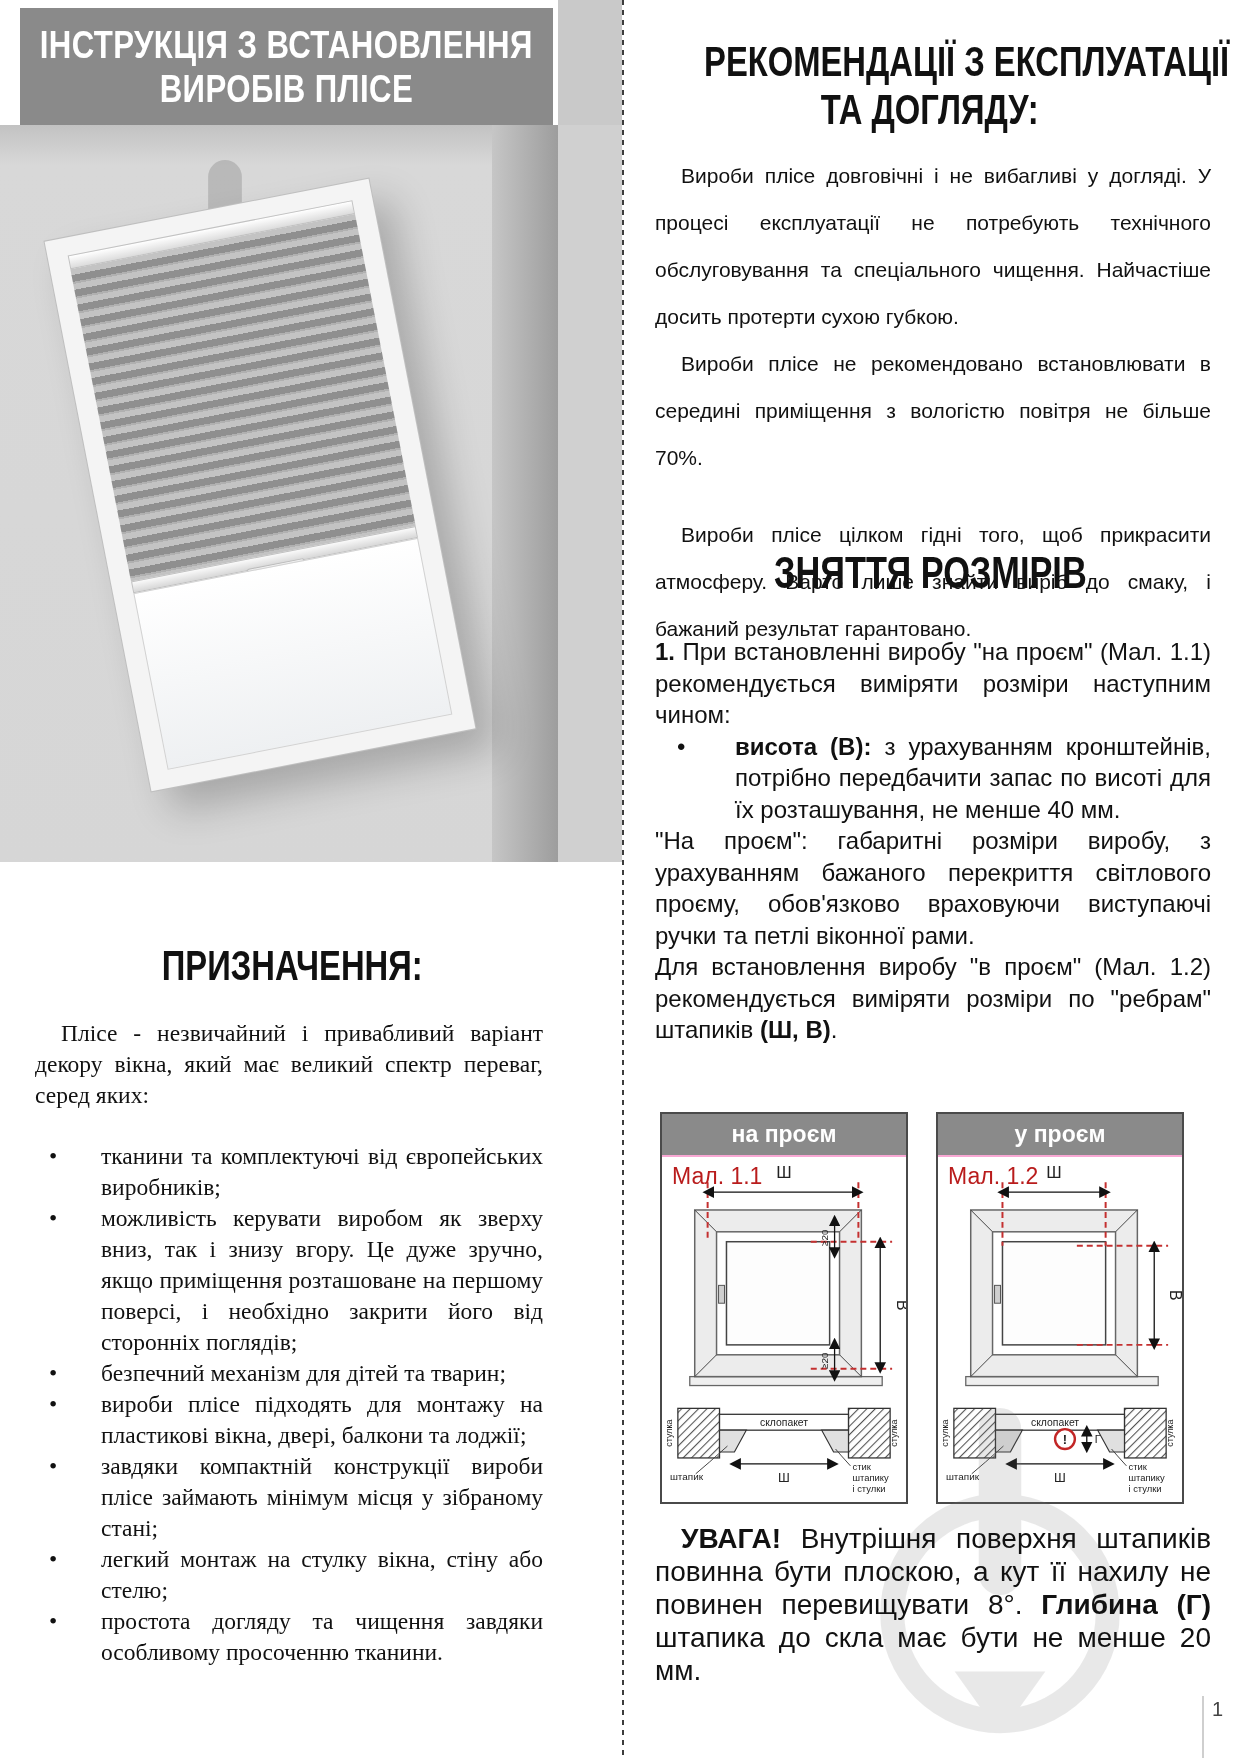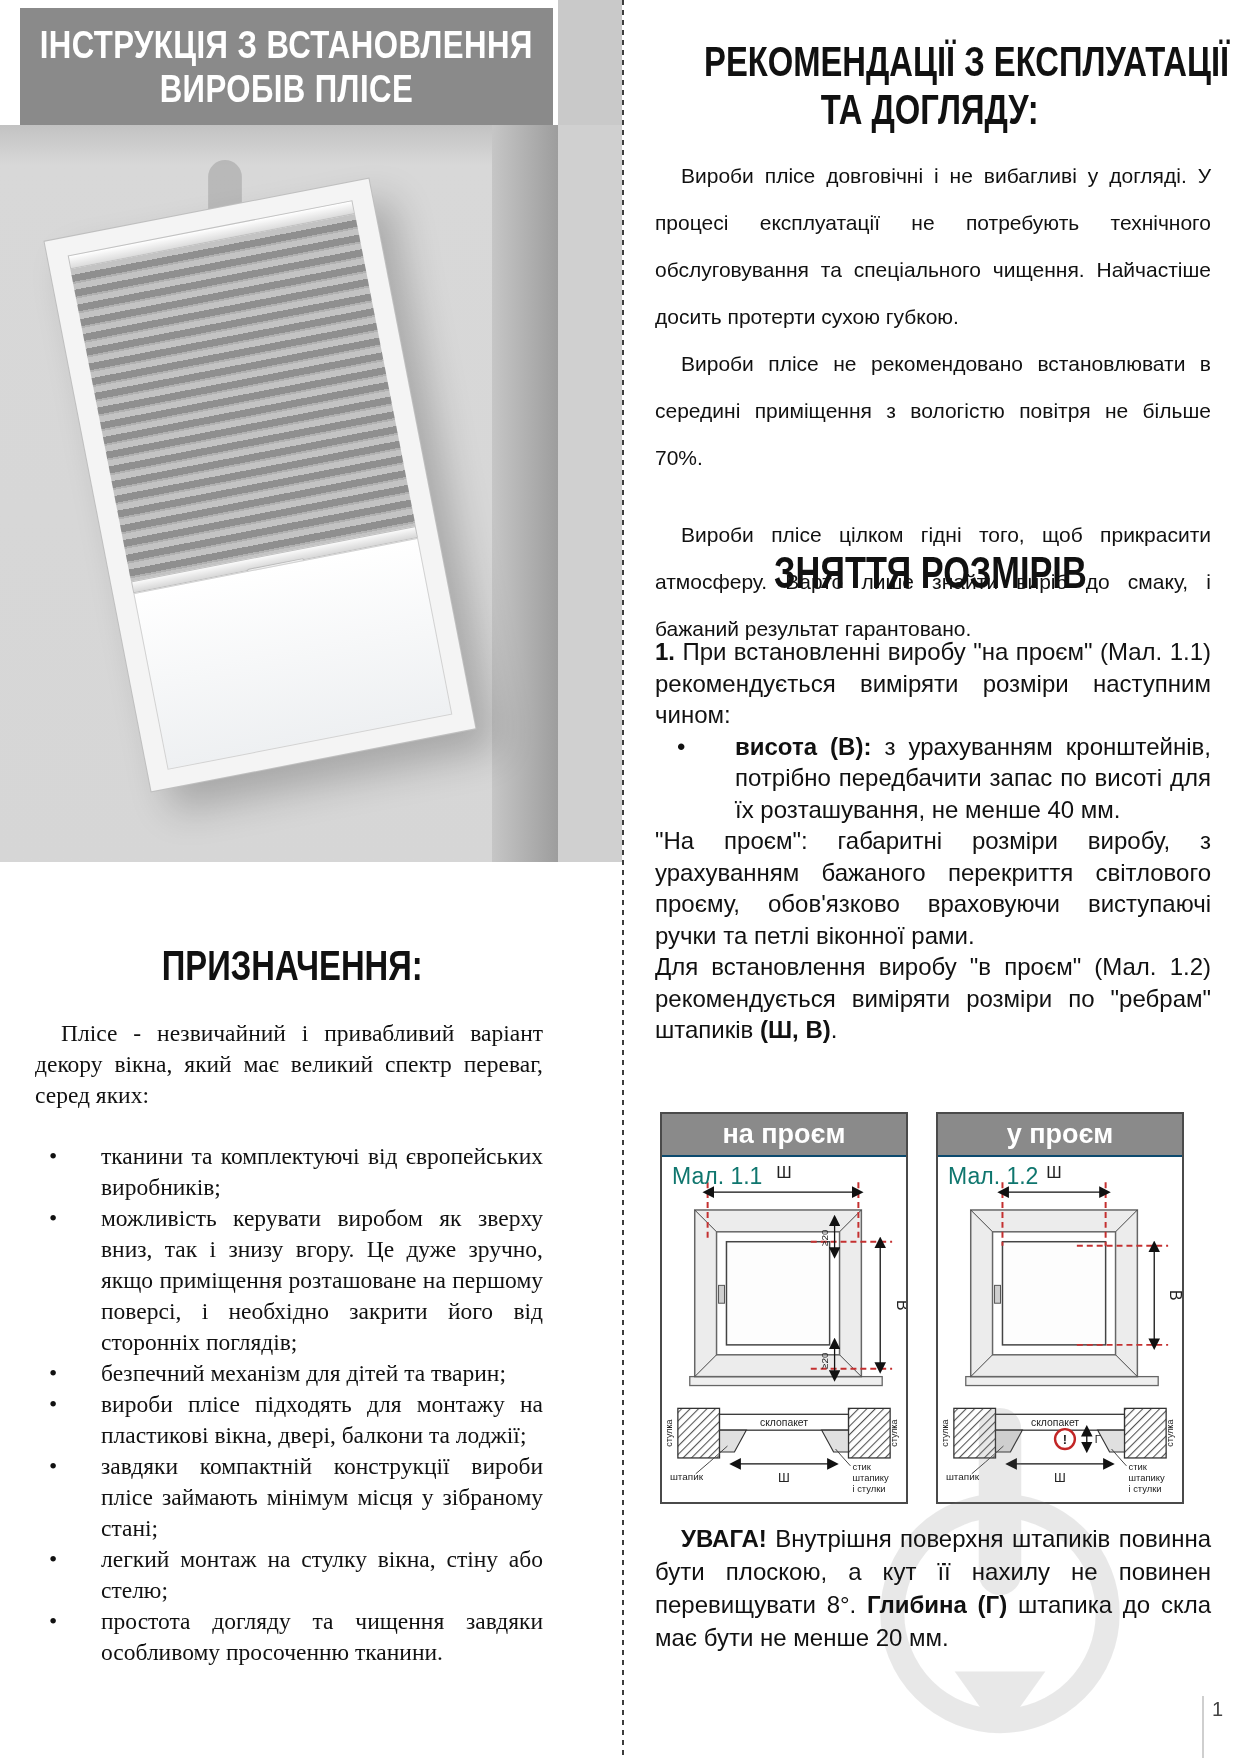--- a/index.html
+++ b/index.html
@@ -63,28 +63,28 @@
   .right-text2 ul.doc-list { margin-top:0; }
   .right-text2 ul.doc-list li { padding-left:80px; }
   .right-text2 ul.doc-list li::before { left:22px; }
   b.lead { font-weight:700; }
 
   
   .diagram-box { position:absolute; top:1112px; width:248px; height:392px; border:2px solid #4a4a4a;
                  background:#fff; }
   .diagram-box.one { left:660px; }
   .diagram-box.two { left:936px; }
-  .diagram-header { height:43px; background:#8a8a8a; border-bottom:2px solid #0c4a6e; color:#fff;
-                    font-weight:700; font-size:27px; display:flex; align-items:center; justify-content:center; }
+  .diagram-header { height:43px; background:#8a8a8a; border-bottom:2px solid #f9a8d4; color:#fff;
+                    font-weight:700; font-size:23px; display:flex; align-items:center; justify-content:center; }
   .diagram-body { position:relative; height:345px; }
-  .fig-label { position:absolute; left:10px; top:6px; font-size:23px; color:#0f766e; z-index:2; }
+  .fig-label { position:absolute; left:10px; top:6px; font-size:23px; color:#b91c1c; z-index:2; }
   .diagram-body svg { position:absolute; left:0; top:0; width:100%; height:100%; }
 
   
-  .attention { position:absolute; left:655px; top:1522px; width:556px; font-size:24px; line-height:33px;
+  .attention { position:absolute; left:655px; top:1522px; width:556px; font-size:28px; line-height:33px;
                text-align:justify; text-indent:26px; }
   .pagenum-rule { position:absolute; left:1202px; top:1696px; width:2px; height:62px; background:#cfcfcf; }
   .pagenum { position:absolute; left:1212px; top:1698px; font-size:20px; color:#444; }
 
   svg text { font-family:"Liberation Sans", sans-serif; fill:#222; }
   .redline { stroke:#c43030; stroke-width:2; stroke-dasharray:6 4; fill:none; }
   .dim { stroke:#111; stroke-width:1.3; fill:none; }
   .thin { stroke:#444; stroke-width:1; fill:none; }
 </style>
 </head>

